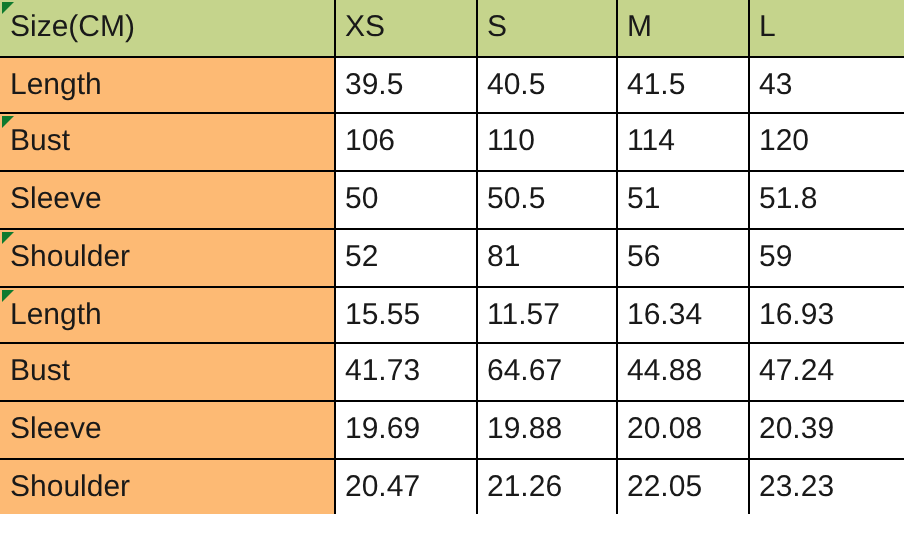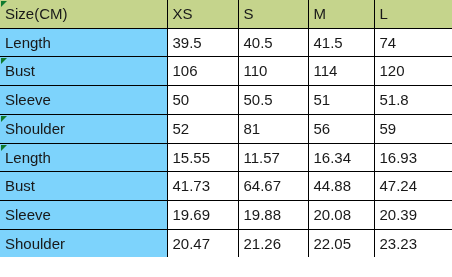--- a/index.html
+++ b/index.html
@@ -42,21 +42,21 @@
   }
 
   
   #size-chart tr:first-child td { border-top: none; }
 
   
   #size-chart td.last { border-right: none; }
 
   
   #size-chart td.label {
-    background: #7dd3fc;
+    background: #fdba74;
   }
 
   
   #size-chart tr.header td {
     background: #c5d48c;
   }
 
   
   .flag {
     position: absolute;
@@ -90,21 +90,21 @@
       <td>S</td>
       <td>M</td>
       <td class="last">L</td>
     </tr>
 
     <tr>
       <td class="label">Length</td>
       <td>39.5</td>
       <td>40.5</td>
       <td>41.5</td>
-      <td class="last">74</td>
+      <td class="last">43</td>
     </tr>
 
     <tr>
       <td class="label">
         <span class="flag"></span>
         <span>Bust</span>
       </td>
       <td>106</td>
       <td>110</td>
       <td>114</td>

